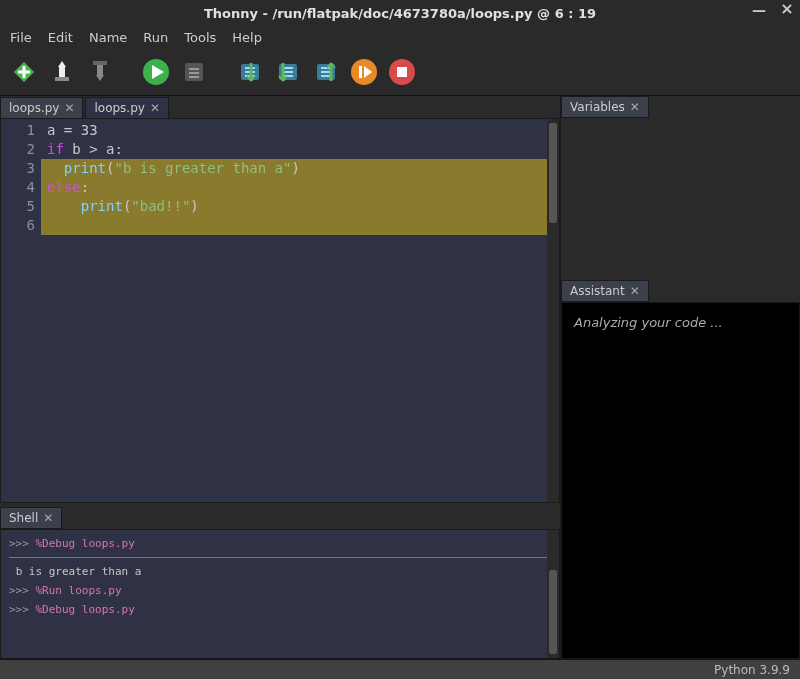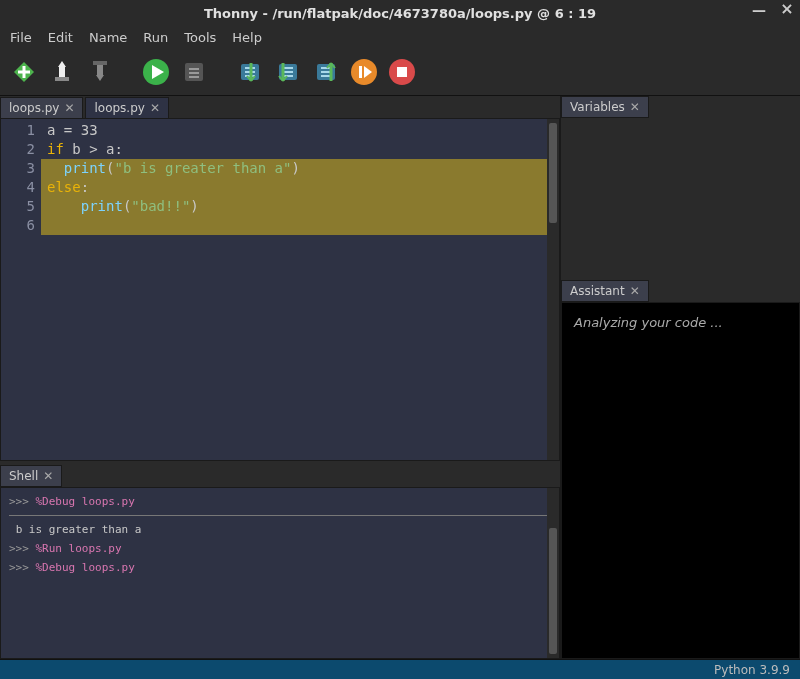--- a/index.html
+++ b/index.html
@@ -141,21 +141,21 @@
   .gutter div { line-height: 19px; }
   .code {
     flex: 1;
     padding: 2px 0;
     position: relative;
   }
   .code .line { height: 19px; line-height: 19px; white-space: pre; padding-left: 6px; }
   .tok-var { color: #c8c8c8; }
   .tok-op  { color: #c8c8c8; }
   .tok-num { color: #c8c8c8; }
-  .tok-kw  { color: #eab308; }
+  .tok-kw  { color: #d946ef; }
   .tok-fn  { color: #7dd3fc; }
   .tok-str { color: #8fbf7f; }
   .tok-pun { color: #c8c8c8; }
   .highlight-block {
     position: absolute;
     left: 0;
     right: 4px;
     background: #8a7a2e;
     z-index: 0;
   }
@@ -180,21 +180,21 @@
     padding: 3px 8px;
     color: #ccc;
     font-size: 12px;
     display: flex;
     align-items: center;
     gap: 5px;
     border: 1px solid #1a1a1a;
   }
   .pane-title .x { font-weight: bold; color: #aaa; cursor: pointer; }
   .shell-wrap {
-    height: 198px;
+    height: 156px;
     display: flex;
     flex-direction: column;
     border-top: 4px solid #2a2a2a;
   }
   .shell {
     flex: 1;
     background: #2e3244;
     font-family: "DejaVu Sans Mono", monospace;
     font-size: 11px;
     color: #c8c8c8;
@@ -243,21 +243,21 @@
     flex: 1;
     background: #000000;
     color: #aaa;
     font-style: italic;
     padding: 12px;
     border: 1px solid #1a1a1a;
   }
   
   .statusbar {
     height: 20px;
-    background: #0c4a6e;
+    background: #404040;
     color: #bbb;
     font-size: 12px;
     display: flex;
     align-items: center;
     justify-content: flex-end;
     padding: 0 10px;
     border-top: 1px solid #111;
   }
 </style>
 </head>

